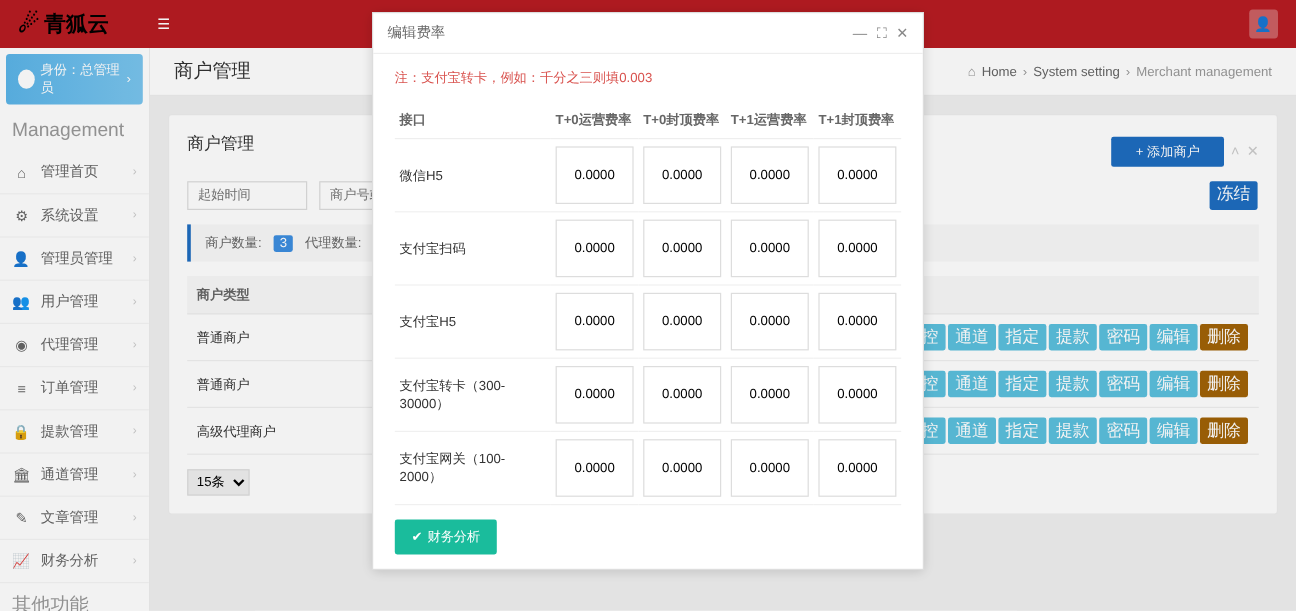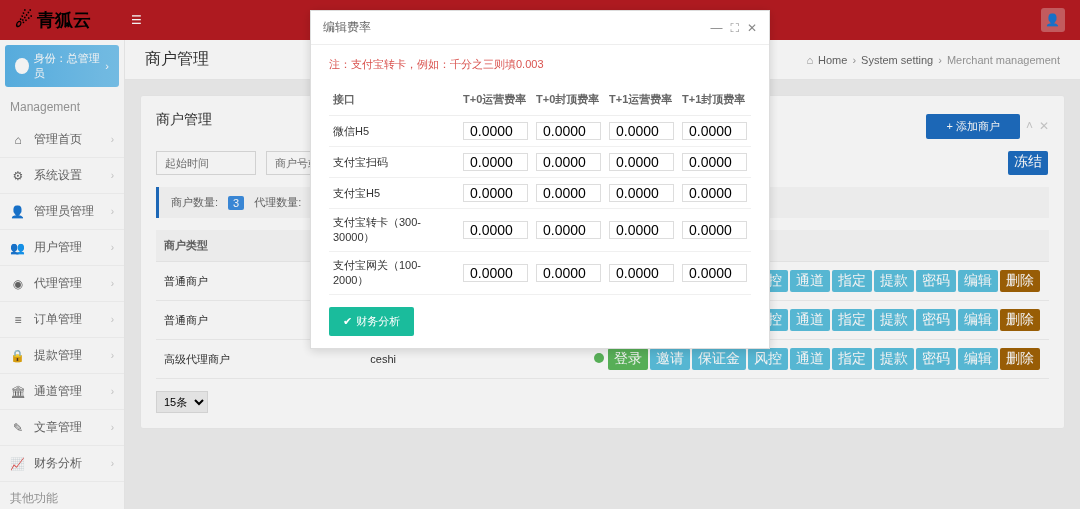--- a/index.html
+++ b/index.html
@@ -6,21 +6,21 @@
 body { font-family: "Microsoft YaHei", Arial, sans-serif; font-size: 12px; color: #333; background: #f5f5f5; overflow: hidden; width: 1080px; height: 509px; position: relative; }
 .topbar { height: 40px; background: #b81c22; display: flex; align-items: center; padding: 0 15px; color: #fff; }
 .logo { font-size: 18px; font-weight: bold; font-family: serif; color: #000; display: flex; align-items: center; gap: 4px; }
 .logo-icon { font-size: 20px; }
 .hamburger { margin-left: 40px; cursor: pointer; color: #fff; }
 .avatar { margin-left: auto; width: 24px; height: 24px; background: rgba(255,255,255,0.3); border-radius: 3px; display: flex; align-items: center; justify-content: center; }
 .container { display: flex; height: calc(100% - 40px); }
 .sidebar { width: 125px; background: #fff; border-right: 1px solid #eee; overflow-y: auto; }
 .role-badge { background: linear-gradient(90deg,#5bb5e8,#7ac5ef); color: #fff; padding: 6px 10px; margin: 5px; border-radius: 3px; display: flex; align-items: center; gap: 5px; font-size: 11px; }
 .role-badge .globe { width: 16px; height: 16px; background: #fff; border-radius: 50%; display: inline-block; }
-.sidebar-title { padding: 8px 10px; color: #999; font-size: 12px; }
+.sidebar-title { padding: 8px 10px; color: #999; font-size: 16px; }
 .nav-item { display: flex; align-items: center; padding: 9px 10px; color: #666; cursor: pointer; border-bottom: 1px solid #f5f5f5; }
 .nav-icon { width: 16px; margin-right: 8px; text-align: center; }
 .nav-label { flex: 1; }
 .nav-chevron { color: #ccc; font-size: 10px; }
 .main { flex: 1; overflow: hidden; background: #f0f0f0; }
 .page-header { height: 40px; background: #fff; display: flex; align-items: center; padding: 0 20px; border-bottom: 1px solid #eee; }
 .page-title { font-size: 16px; color: #333; }
 .breadcrumb { margin-left: auto; color: #999; font-size: 11px; display: flex; gap: 5px; }
 .breadcrumb a { color: #666; text-decoration: none; }
 .content { padding: 15px; }
@@ -43,21 +43,21 @@
 .modal-overlay { position: absolute; inset: 0; background: rgba(0,0,0,0.05); display: flex; justify-content: center; }
 .modal { position: absolute; top: 10px; width: 460px; background: #fff; border: 1px solid #ddd; box-shadow: 0 2px 10px rgba(0,0,0,0.15); }
 .modal-header { padding: 8px 12px; border-bottom: 1px solid #eee; display: flex; align-items: center; font-size: 12px; color: #666; }
 .modal-controls { margin-left: auto; display: flex; gap: 8px; color: #888; }
 .modal-controls span { cursor: pointer; }
 .modal-body { padding: 12px 18px; }
 .note { color: #d9534f; font-size: 11px; margin-bottom: 12px; }
 .rate-table { width: 100%; border-collapse: collapse; font-size: 11px; }
 .rate-table th { padding: 8px 4px; text-align: left; color: #666; border-bottom: 1px solid #eee; font-weight: bold; }
 .rate-table td { padding: 6px 4px; border-bottom: 1px solid #f0f0f0; }
-.rate-input { width: 65px; border: 1px solid #ddd; padding: 0 6px; font-size: 14px; text-align: left; }
+.rate-input { width: 65px; border: 1px solid #ddd; padding: 17px 6px; font-size: 11px; text-align: center; }
 .btn-submit { background: #1abc9c; color: #fff; border: none; padding: 7px 14px; border-radius: 2px; margin-top: 12px; cursor: pointer; font-size: 11px; display: flex; align-items: center; gap: 4px; }
 .add-row { display: flex; justify-content: flex-end; align-items: center; gap: 6px; margin-bottom: 10px; }
 .add-chev { color: #ccc; cursor: pointer; }
 </style>
 </head>
 <body>
 
 <div class="topbar">
   <div class="logo">
     <span class="logo-icon">☄</span>

